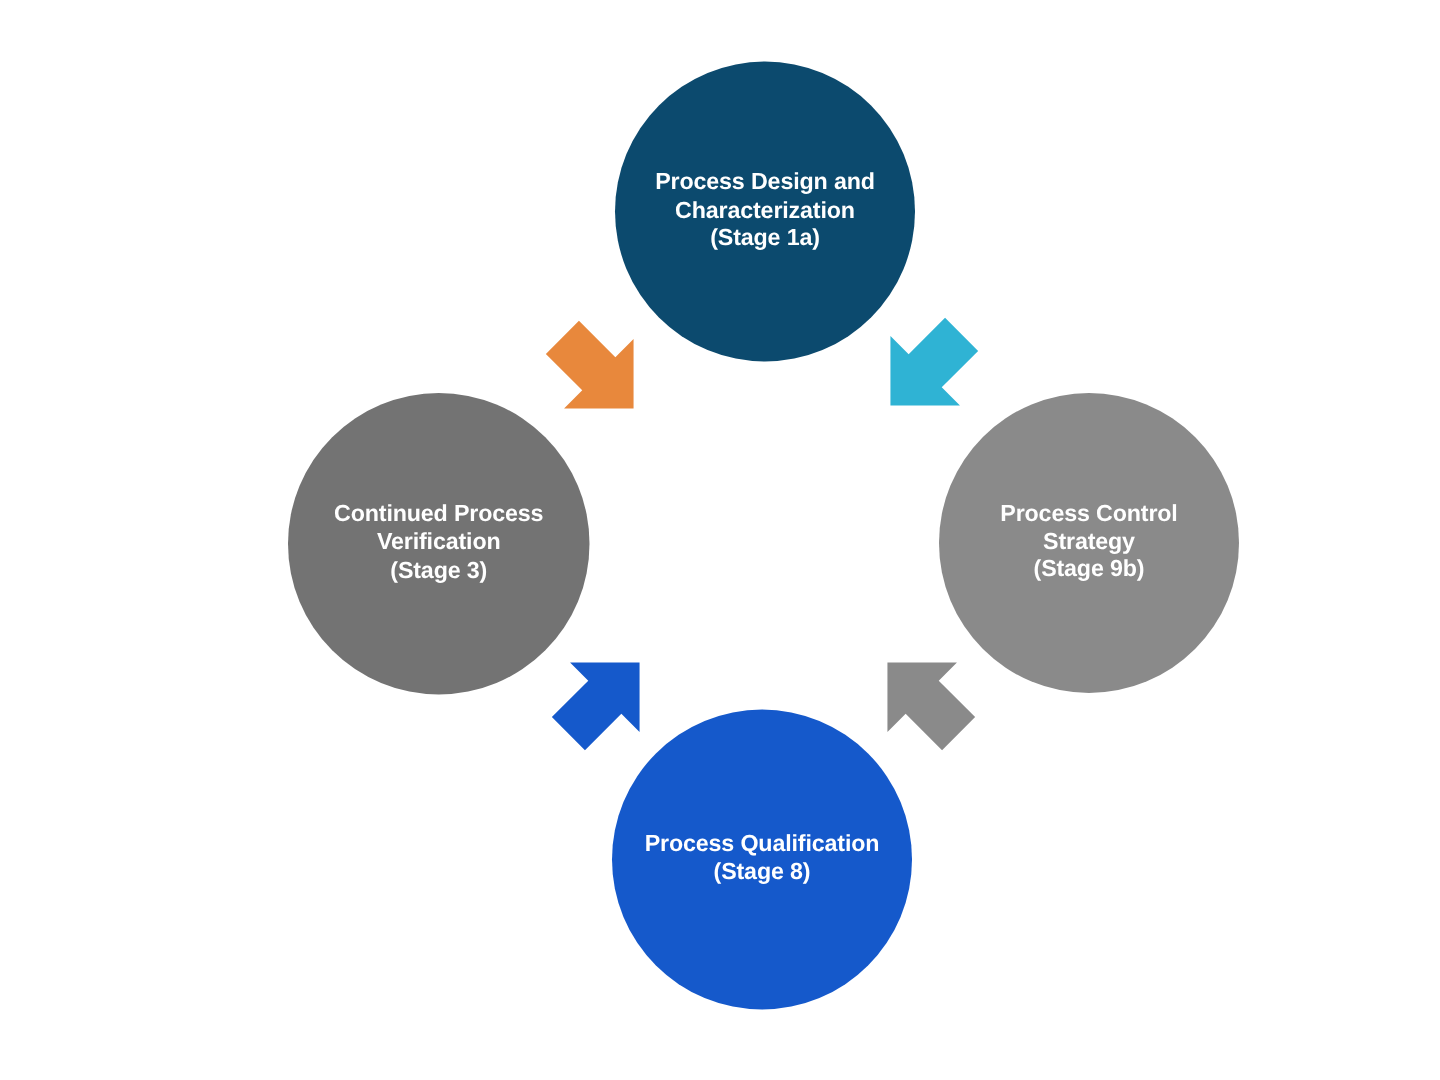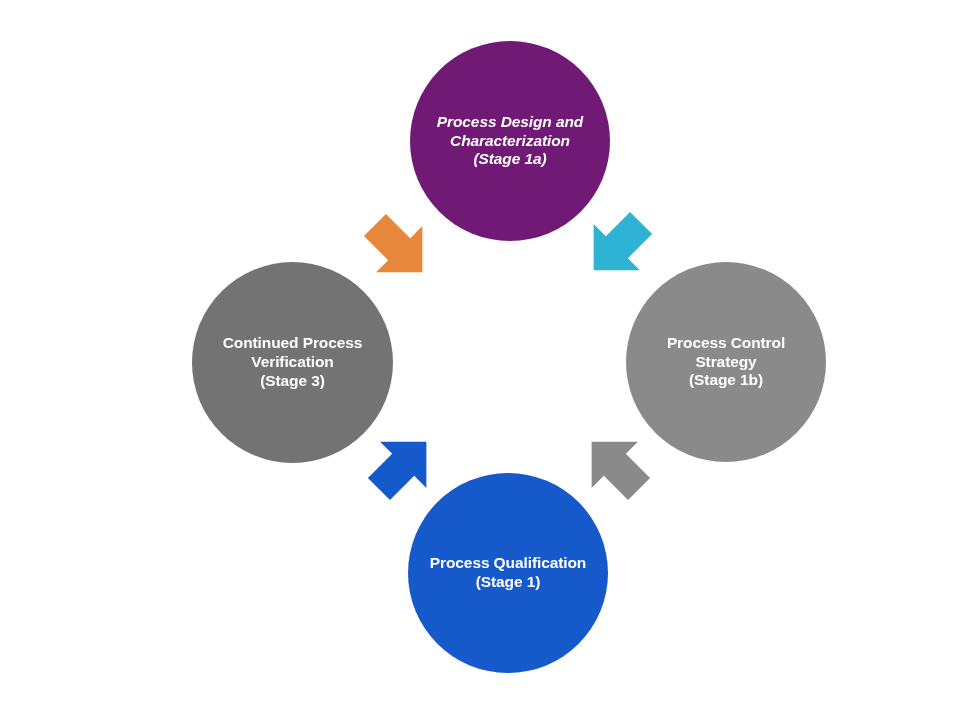--- a/index.html
+++ b/index.html
@@ -69,34 +69,34 @@
   #arrow-design-to-control { left: 580px; top: 206px; }
   #arrow-control-to-qualification { left: 578px; top: 428px; }
   #arrow-qualification-to-verification { left: 362px; top: 428px; }
   #arrow-verification-to-design { left: 358px; top: 208px; }
 </style>
 </head>
 <body>
 
 <div id="canvas" style="background-color: rgb(255, 255, 255);">
 
-  <div class="stage-node" id="node-design" style="background-color: #701a75; font-style: italic;">
+  <div class="stage-node" id="node-design" style="background-color: #0c4a6e;">
     <div class="stage-label">Process Design and
 Characterization
 (Stage 1a)</div>
   </div>
 
   <div class="stage-node" id="node-control" style="background-color: rgb(138, 138, 138);">
     <div class="stage-label">Process Control Strategy
-(Stage 1b)</div>
+(Stage 9b)</div>
   </div>
 
   <div class="stage-node" id="node-qualification" style="background-color: rgb(21, 89, 203);">
     <div class="stage-label">Process Qualification
-(Stage 1)</div>
+(Stage 8)</div>
   </div>
 
   <div class="stage-node" id="node-verification" style="background-color: #737373;">
     <div class="stage-label">Continued Process
 Verification
 (Stage 3)</div>
   </div>
 
   <svg class="cycle-arrow" id="arrow-design-to-control" width="78" height="78" viewBox="0 0 100 100">
     <g transform="rotate(45 50 50)">

